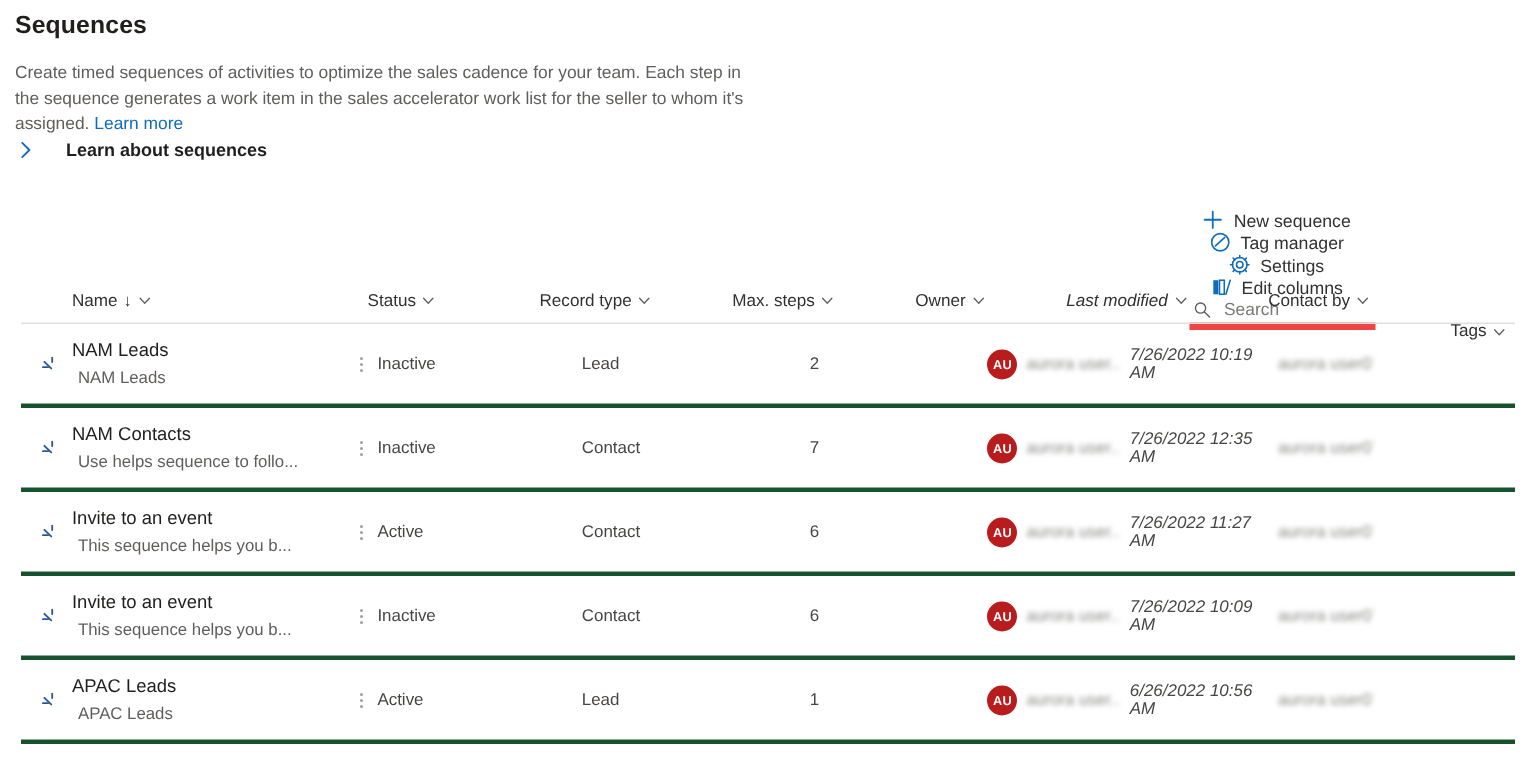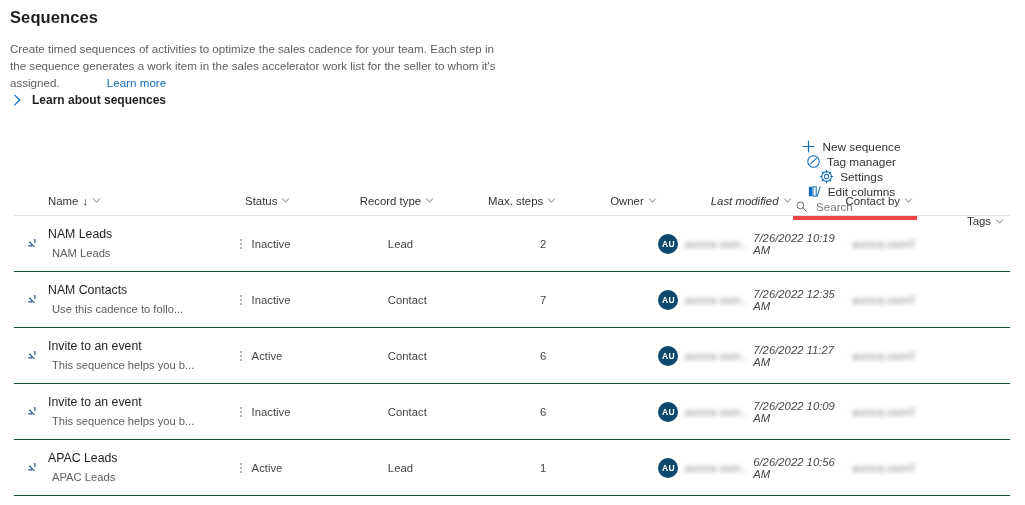--- a/index.html
+++ b/index.html
@@ -17,26 +17,26 @@
   
   .page-title {
     position: absolute; left: 10px; top: 8px;
     font-size: 16.5px; font-weight: 600; color: #201f1e;
     letter-spacing: .1px;
   }
   .page-desc {
     position: absolute; left: 10px; top: 40px; width: 492px;
     font-size: 11.6px; line-height: 17px; color: #605e5c;
   }
-  .page-desc a { color: #0f6cbd; text-decoration: none; margin-left: 44px; }
+  .page-desc a { color: #0f6cbd; text-decoration: none; }
 
   
   .learn-row {
     position: absolute; left: 10px; top: 93px;
-    display: flex; align-items: center; gap: 8px;
+    display: flex; align-items: center; gap: 20px;
     cursor: pointer;
     text-align: right;
   }
   .chev-right {
     width: 14px; height: 14px; display: block; color: #0f6cbd;
   }
   .learn-label { font-size: 12px; font-weight: 700; color: #201f1e; }
 
   
   .cmdbar {
@@ -65,21 +65,21 @@
     font-family: "Liberation Sans", sans-serif;
     font-size: 11.6px; color: #323130; width: 100%;
   }
   .search-input::placeholder { color: #7a7876; }
 
   
   .grid { position: absolute; left: 14px; top: 186px; width: 996px; }
 
   .grid-row {
     display: flex; align-items: center;
-    border-bottom: 1px solid #14532d;
+    border-bottom: 3px solid #14532d;
   }
   .grid-head { height: 30px; border-bottom: 1px solid #e1dfdd; gap: 48px; }
   .grid-body-row { height: 56px; }
 
   .col { padding-right: 6px; font-size: 11.4px; color: #323130; }
   .c-name   { width: 222px; padding-left: 34px; position: relative; }
   .c-menu   { width: 18px; }
   .c-status { width: 138px; }
   .c-type   { width: 154px; }
   .c-steps  { width: 120px; }
@@ -112,21 +112,21 @@
   }
   .kebab {
     width: 14px; height: 16px; display: flex; flex-direction: column;
     align-items: center; justify-content: center; gap: 2px; cursor: pointer;
   }
   .kebab i { width: 2px; height: 2px; background: #a19f9d; border-radius: 50%; display: block; }
 
   .owner-cell { display: flex; align-items: center; gap: 6px; }
   .avatar {
     width: 20px; height: 20px; border-radius: 50%;
-    background: #0c4a6e; color: #fff;
+    background: #b91c1c; color: #fff;
     font-size: 8.5px; font-weight: 700;
     display: flex; align-items: center; justify-content: center;
     flex: none; letter-spacing: .2px;
   }
   .redacted {
     font-size: 11px; color: #8a8886;
     filter: blur(1.9px); white-space: nowrap;
     overflow: hidden; text-overflow: clip; max-width: 62px;
   }
   .redacted-wide { max-width: 64px; }
@@ -300,21 +300,21 @@
   </div>
 
   <div class="grid-row grid-body-row">
     <div class="col c-name">
       <svg class="seq-ico" viewBox="0 0 16 16" fill="none">
         <path d="M2 9.6 L6.2 9.6" stroke="currentColor" stroke-width="1.5" stroke-linecap="round"></path>
         <path d="M3.2 5.2 L8.8 10.6" stroke="currentColor" stroke-width="1.5" stroke-linecap="round"></path>
         <path d="M9.6 5.4 L9.6 1.8" stroke="currentColor" stroke-width="1.5" stroke-linecap="round"></path>
       </svg>
       <div class="seq-name">NAM Contacts</div>
-      <div class="seq-sub">Use this cadence to follo...</div>
+      <div class="seq-sub">Use helps sequence to follo...</div>
     </div>
     <div class="col c-menu">
       <div class="kebab">
               <i></i>
               <i></i>
               <i></i>
             </div>
     </div>
     <div class="col c-status cell-muted">Inactive</div>
     <div class="col c-type cell-muted">Contact</div>

